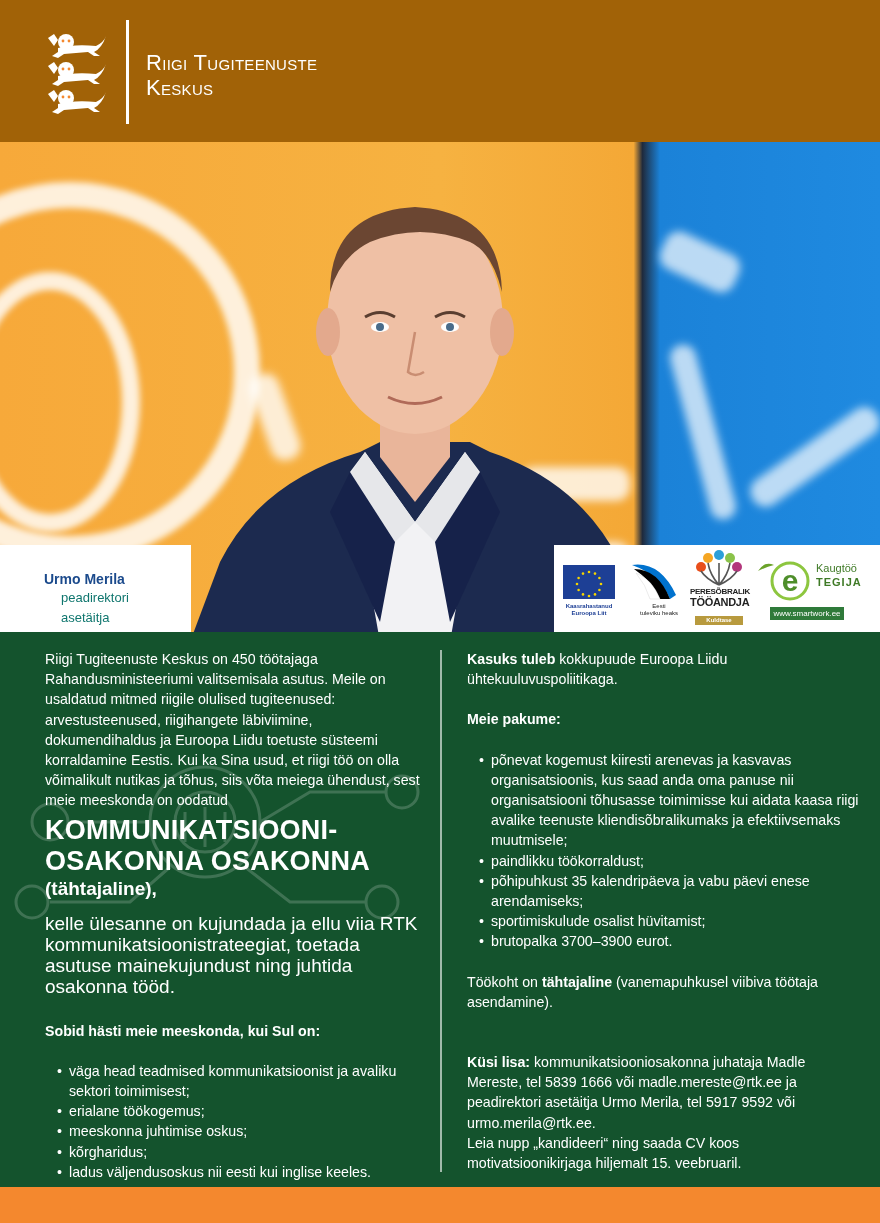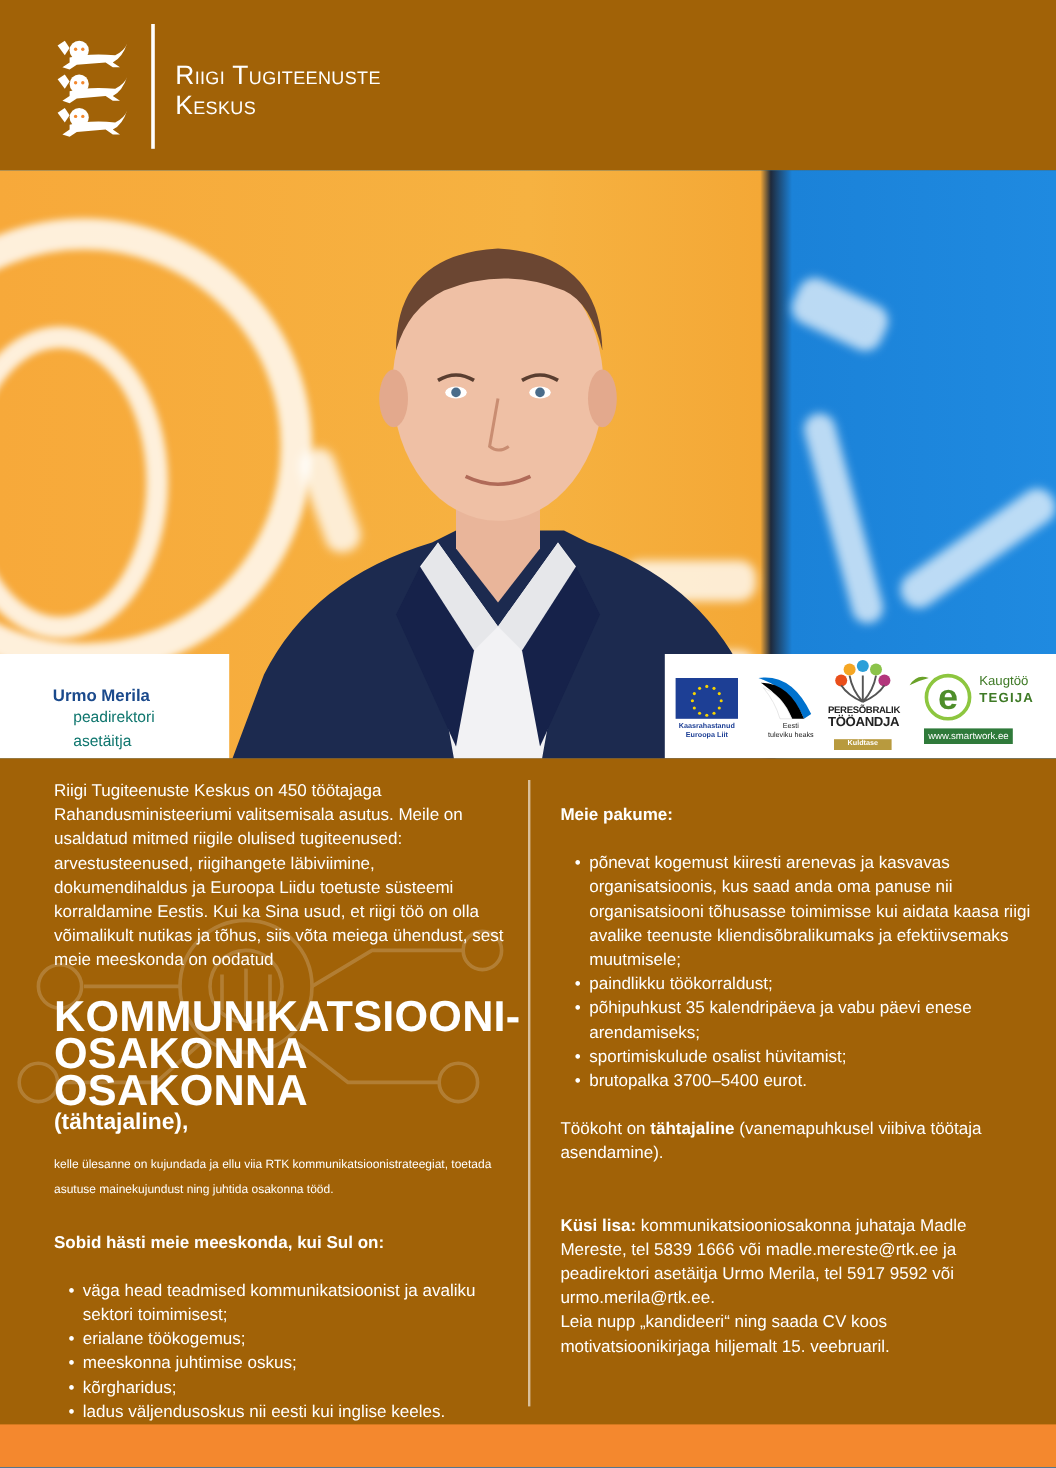--- a/index.html
+++ b/index.html
@@ -21,29 +21,29 @@
 
     .name-card { position: absolute; left: 0; top: 545px; width: 191px; height: 87px; background: #fff; padding: 25px 16px 0 44px; }
     .name-card .nm { color: #1b4a8c; font-size: 14px; font-weight: bold; line-height: 18px; }
     .name-card .role { color: #0f766e; font-size: 13px; line-height: 20px; margin-left: 17px; }
 
     .logos-card { position: absolute; left: 554px; top: 545px; width: 326px; height: 87px; background: #fff; }
     .logo { position: absolute; }
     .logo-cap { position: absolute; font-size: 6px; text-align: center; line-height: 7px; font-weight: bold; }
 
     
-    .main { position: absolute; left: 0; top: 632px; width: 880px; height: 556px; background: #a16207; overflow: hidden; }
+    .main { position: absolute; left: 0; top: 632px; width: 880px; height: 556px; background: #14532d; overflow: hidden; }
     .deco { position: absolute; left: 10px; top: 120px; width: 420px; height: 200px; opacity: 0.18; }
     .col-divider { position: absolute; left: 440px; top: 18px; width: 2px; height: 522px; background: rgba(255,255,255,0.6); }
     .col { position: absolute; color: #fff; font-size: 14.2px; line-height: 20.2px; }
     .col-left { left: 45px; top: 17px; width: 380px; }
     .col-right { left: 467px; top: 17px; width: 395px; }
-    .job-title { font-size: 36px; font-weight: bold; line-height: 31px; margin-top: 20px; letter-spacing: 0.2px; }
+    .job-title { font-size: 27px; font-weight: bold; line-height: 31px; margin-top: 4px; letter-spacing: 0.2px; }
     .job-sub { font-size: 19px; font-weight: bold; line-height: 24px; }
-    .mission { font-size: 10px; line-height: 21px; margin-top: 12px; }
+    .mission { font-size: 19px; line-height: 21px; margin-top: 12px; }
     .fit-head { font-weight: bold; margin-top: 24px; }
     ul.bul { list-style: none; margin-top: 20px; padding-left: 14px; }
     ul.bul li { position: relative; padding-left: 10px; }
     ul.bul li::before { content: "•"; position: absolute; left: -2px; top: 0; }
     b { font-weight: bold; }
     .gap { height: 20px; }
 
     .footer { position: absolute; left: 0; top: 1187px; width: 880px; height: 36px; background: #f4882e; }
   </style>
 </head>
@@ -223,28 +223,29 @@
     <ul class="bul">
       <li>väga head teadmised kommunikatsioonist ja avaliku sektori toimimisest;</li>
       <li>erialane töökogemus;</li>
       <li>meeskonna juhtimise oskus;</li>
       <li>kõrgharidus;</li>
       <li>ladus väljendusoskus nii eesti kui inglise keeles.</li>
     </ul>
   </div>
 
   <div class="col col-right">
+    <p><b>Kasuks tuleb</b><span> kokkupuude Euroopa Liidu ühtekuuluvuspoliitikaga.</span></p>
     <div class="gap"></div>
     <div style="font-weight:bold;">Meie pakume:</div>
     <ul class="bul">
       <li>põnevat kogemust kiiresti arenevas ja kasvavas organisatsioonis, kus saad anda oma panuse nii organisatsiooni tõhusasse toimimisse kui aidata kaasa riigi avalike teenuste kliendisõbralikumaks ja efektiivsemaks muutmisele;</li>
       <li>paindlikku töökorraldust;</li>
       <li>põhipuhkust 35 kalendripäeva ja vabu päevi enese arendamiseks;</li>
       <li>sportimiskulude osalist hüvitamist;</li>
-      <li>brutopalka 3700–5400 eurot.</li>
+      <li>brutopalka 3700–3900 eurot.</li>
     </ul>
     <div class="gap"></div>
     <p><span>Töökoht on </span><b>tähtajaline</b><span> (vanemapuhkusel viibiva töötaja asendamine).</span></p>
     <div class="gap"></div>
     <div class="gap"></div>
     <p><b>Küsi lisa:</b><span> kommunikatsiooniosakonna juhataja Madle Mereste, tel 5839 1666 või madle.mereste@rtk.ee ja peadirektori asetäitja Urmo Merila, tel 5917 9592 või urmo.merila@rtk.ee.</span></p>
     <p>Leia nupp „kandideeri“ ning saada CV koos motivatsioonikirjaga hiljemalt 15. veebruaril.</p>
   </div>
 </div>
 

